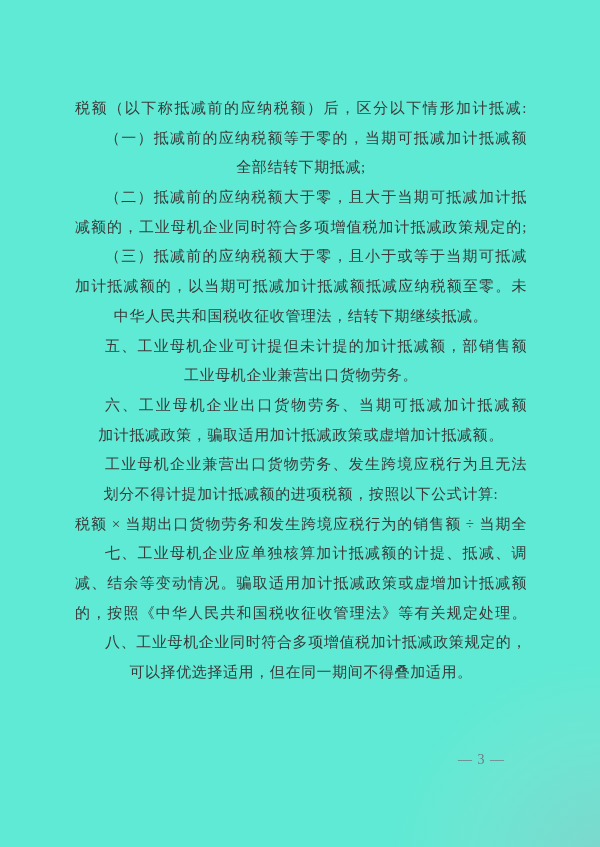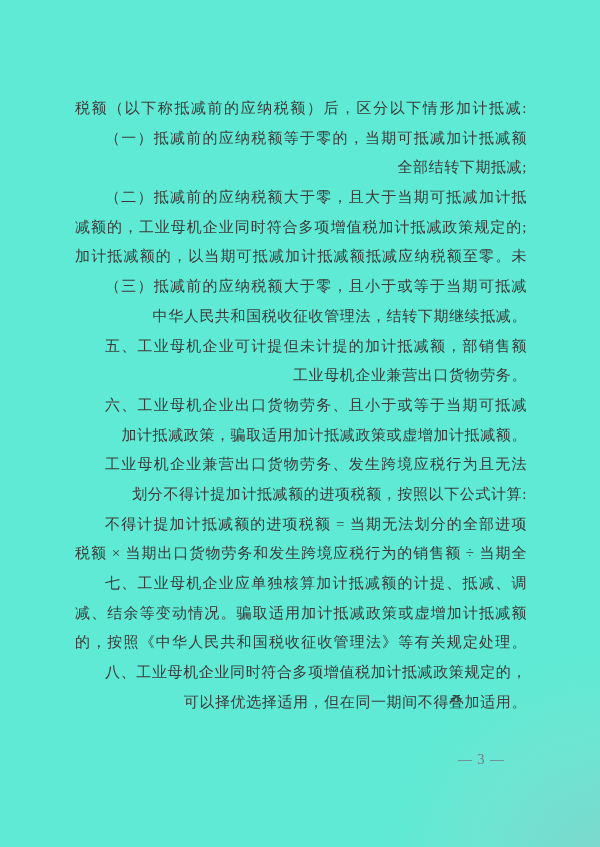--- a/index.html
+++ b/index.html
@@ -32,21 +32,21 @@
     width: 452px;
   }
   .line {
     height: 29.7px;
     line-height: 29.7px;
     font-size: 15px;
     letter-spacing: 0.6px;
     color: #3a3a3a;
     white-space: normal;
     overflow: hidden;
-    text-align: right;
+    text-align: center;
   }
   .indent {
     text-indent: 2em;
   }
   .just {
     text-align: justify;
     text-align-last: justify;
   }
   .footer {
     position: absolute;
@@ -65,30 +65,29 @@
 <body>
 
 <div class="page">
 
   <div class="text-block">
     <div class="line just">税额（以下称抵减前的应纳税额）后，区分以下情形加计抵减:</div>
     <div class="line indent just">（一）抵减前的应纳税额等于零的，当期可抵减加计抵减额</div>
     <div class="line">全部结转下期抵减;</div>
     <div class="line indent just">（二）抵减前的应纳税额大于零，且大于当期可抵减加计抵</div>
     <div class="line just">减额的，工业母机企业同时符合多项增值税加计抵减政策规定的;</div>
+    <div class="line indent just">（三）抵减前的应纳税额大于零，且小于或等于当期可抵减</div>
     <div class="line just">加计抵减额的，以当期可抵减加计抵减额抵减应纳税额至零。未</div>
-    <div class="line indent just">（三）抵减前的应纳税额大于零，且小于或等于当期可抵减</div>
     <div class="line">中华人民共和国税收征收管理法，结转下期继续抵减。</div>
     <div class="line indent just">五、工业母机企业可计提但未计提的加计抵减额，部销售额</div>
     <div class="line">工业母机企业兼营出口货物劳务。</div>
-    <div class="line indent just">六、工业母机企业出口货物劳务、且小于或等于当期可抵减</div>
+    <div class="line indent just">六、工业母机企业出口货物劳务、当期可抵减加计抵减额</div>
     <div class="line">加计抵减政策，骗取适用加计抵减政策或虚增加计抵减额。</div>
     <div class="line indent just">工业母机企业兼营出口货物劳务、发生跨境应税行为且无法</div>
     <div class="line">划分不得计提加计抵减额的进项税额，按照以下公式计算:</div>
-    <div class="line indent just">不得计提加计抵减额的进项税额 = 当期无法划分的全部进项</div>
     <div class="line just">税额 × 当期出口货物劳务和发生跨境应税行为的销售额 ÷ 当期全</div>
     <div class="line indent just">七、工业母机企业应单独核算加计抵减额的计提、抵减、调</div>
     <div class="line just">减、结余等变动情况。骗取适用加计抵减政策或虚增加计抵减额</div>
     <div class="line just">的，按照《中华人民共和国税收征收管理法》等有关规定处理。</div>
     <div class="line indent just">八、工业母机企业同时符合多项增值税加计抵减政策规定的，</div>
     <div class="line">可以择优选择适用，但在同一期间不得叠加适用。</div>
   </div>
 
   <div class="footer">— 3 —</div>
 

